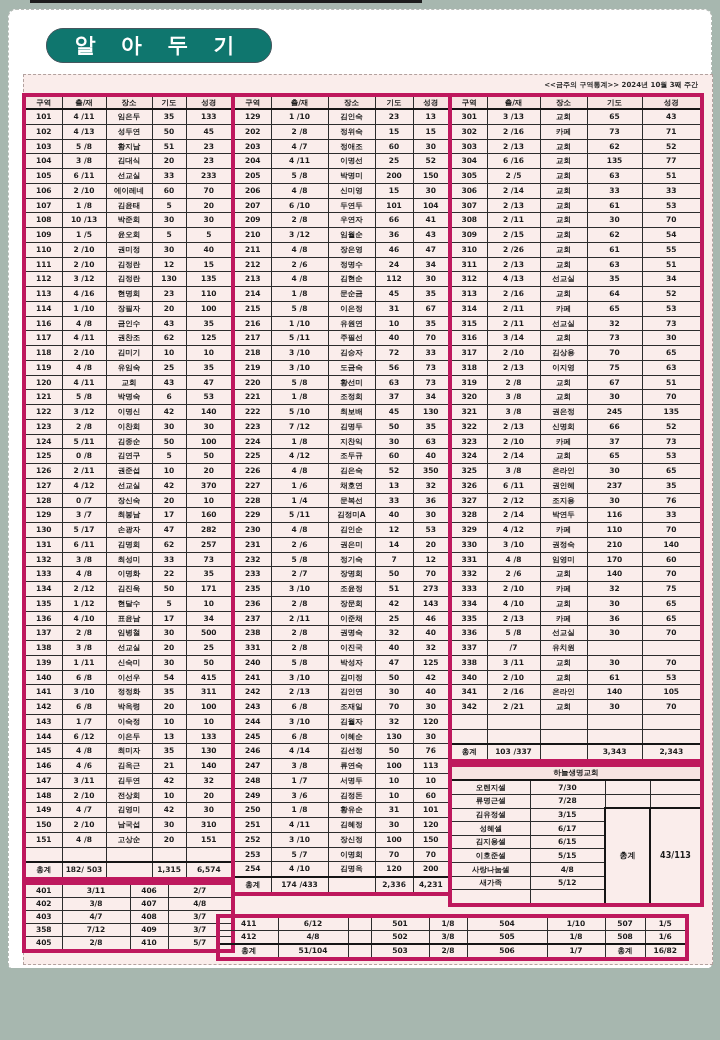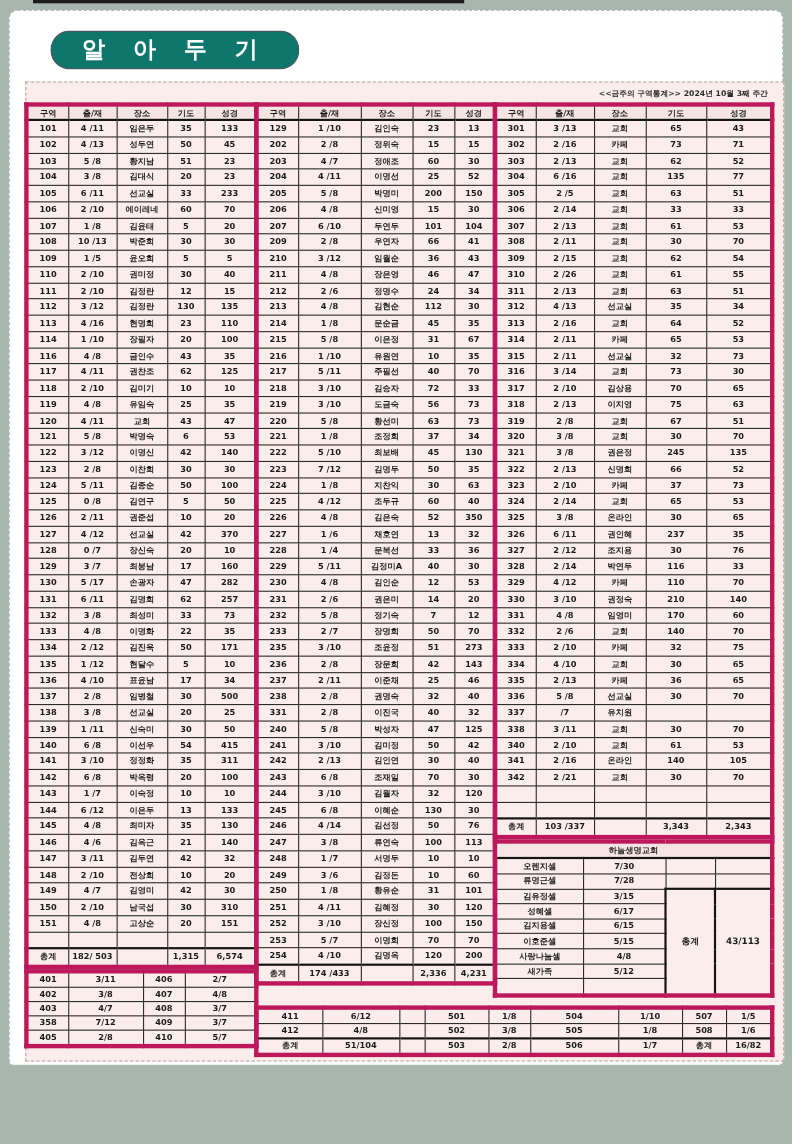--- a/index.html
+++ b/index.html
@@ -6,21 +6,21 @@
   body{width:720px;height:1040px;position:relative;background:#a7b7af;font-family:"DejaVu Sans",sans-serif;overflow:hidden;}
   .scan-bar{position:absolute;left:30px;top:0;width:392px;height:3px;background:#1c1c1c;}
   .card{position:absolute;left:8px;top:9px;width:702px;height:960px;background:#ffffff;border:1px dashed #b9bdb9;border-radius:8px;}
   .title-pill{position:absolute;left:46px;top:28px;width:224px;height:33px;background:#0f766e;border:1px solid #46565e;border-radius:17px;color:#ffffff;font-size:21px;font-weight:bold;letter-spacing:9px;text-align:center;line-height:33px;}
   .paper{position:absolute;left:14px;top:64px;width:690px;height:891px;background:#faedeb;border:1px dashed #b3a29f;box-sizing:border-box;}
   .note{position:absolute;right:22px;top:80px;font-size:7px;font-weight:bold;color:#2a2a2a;letter-spacing:0;}
   .stack{position:absolute;}
   #stack1{left:22px;top:93px;width:209px;}
   #stack2{left:231px;top:93px;width:217px;}
   #stack3{left:448px;top:93px;width:252px;}
-  #bottom-band{position:absolute;left:231px;top:914px;width:469px;}
+  #bottom-band{position:absolute;left:216px;top:914px;width:469px;}
   table{border-collapse:collapse;table-layout:fixed;width:100%;}
   .stats{border:4px solid #be185d;}
   .stats th,.stats td{border:1px solid #2c2c2c;padding:0;margin:0;text-align:center;vertical-align:middle;
      font-family:"DejaVu Sans",sans-serif;font-size:7.5px;font-weight:bold;color:#1c1c1c;
      line-height:1;height:13.75px;overflow:hidden;white-space:nowrap;}
   .stats thead th{height:11px;border-bottom:2px solid #151515;background:#f6e4e2;}
   .stats .total-row td{border-top:2px solid #151515;}
   #sub401 td{height:12px;}
   #bottom-band td{height:12px;}
   #cell-section th,#cell-section td{height:12.6px;}

